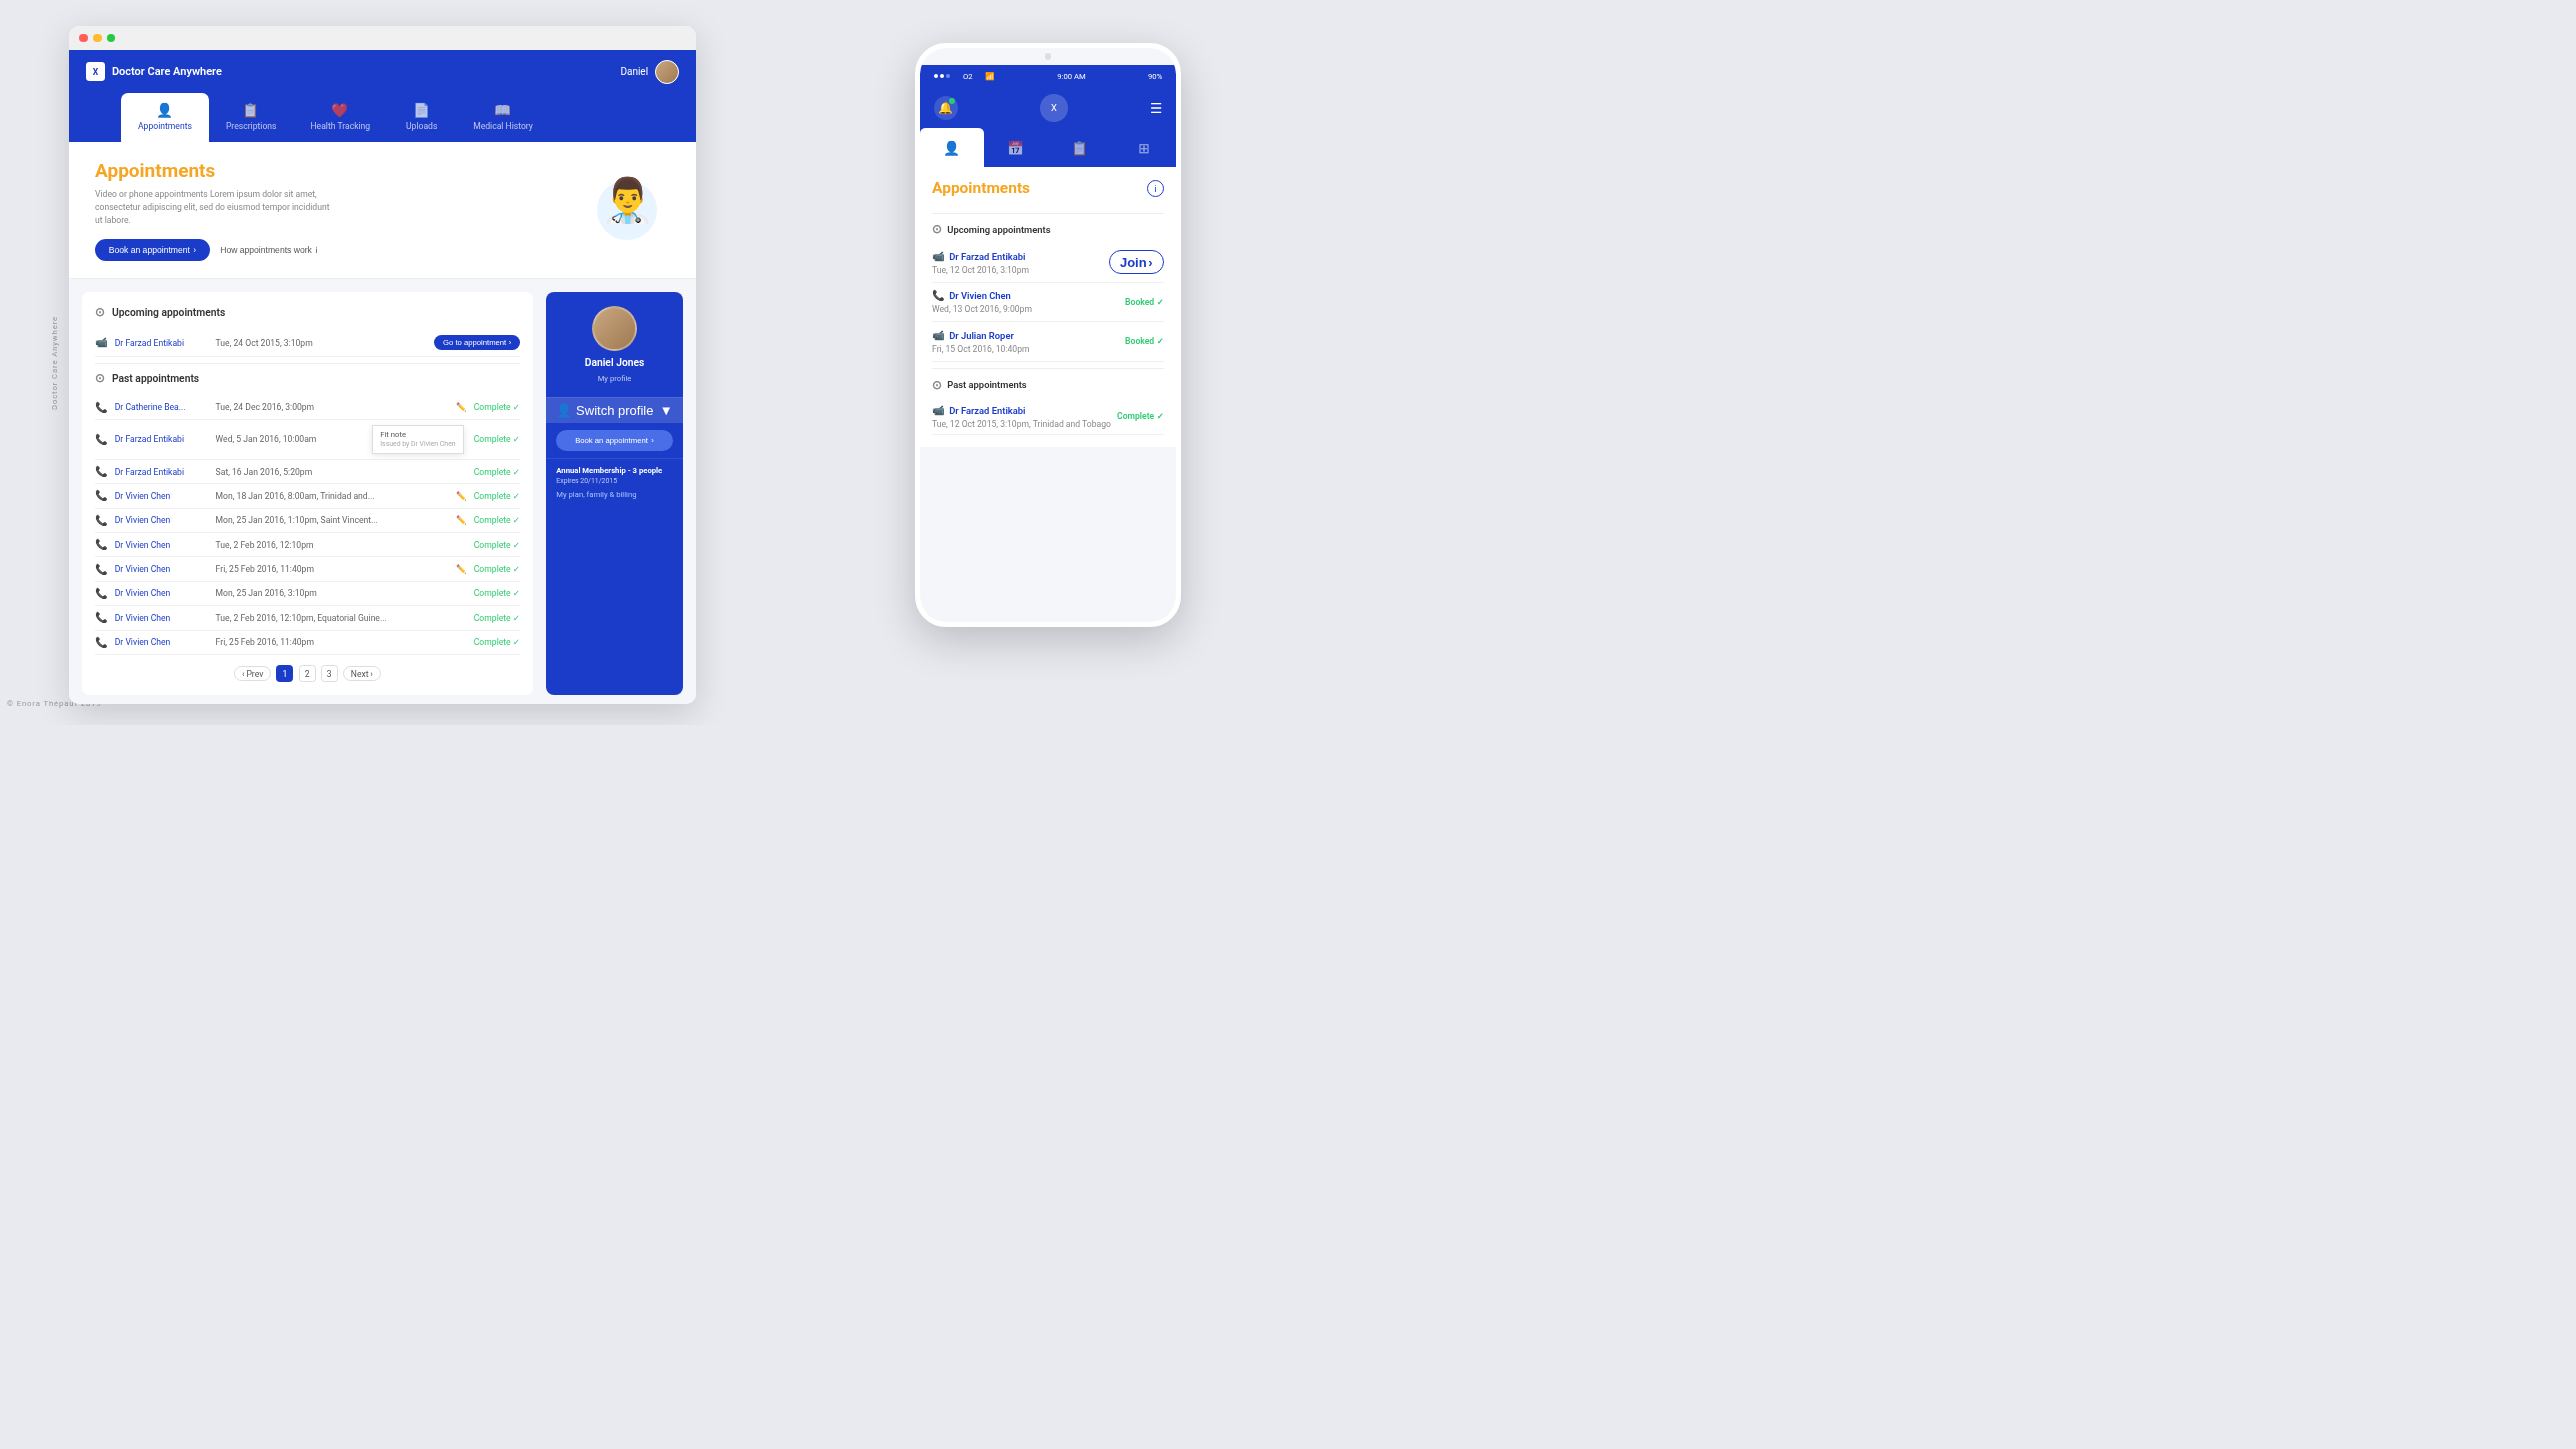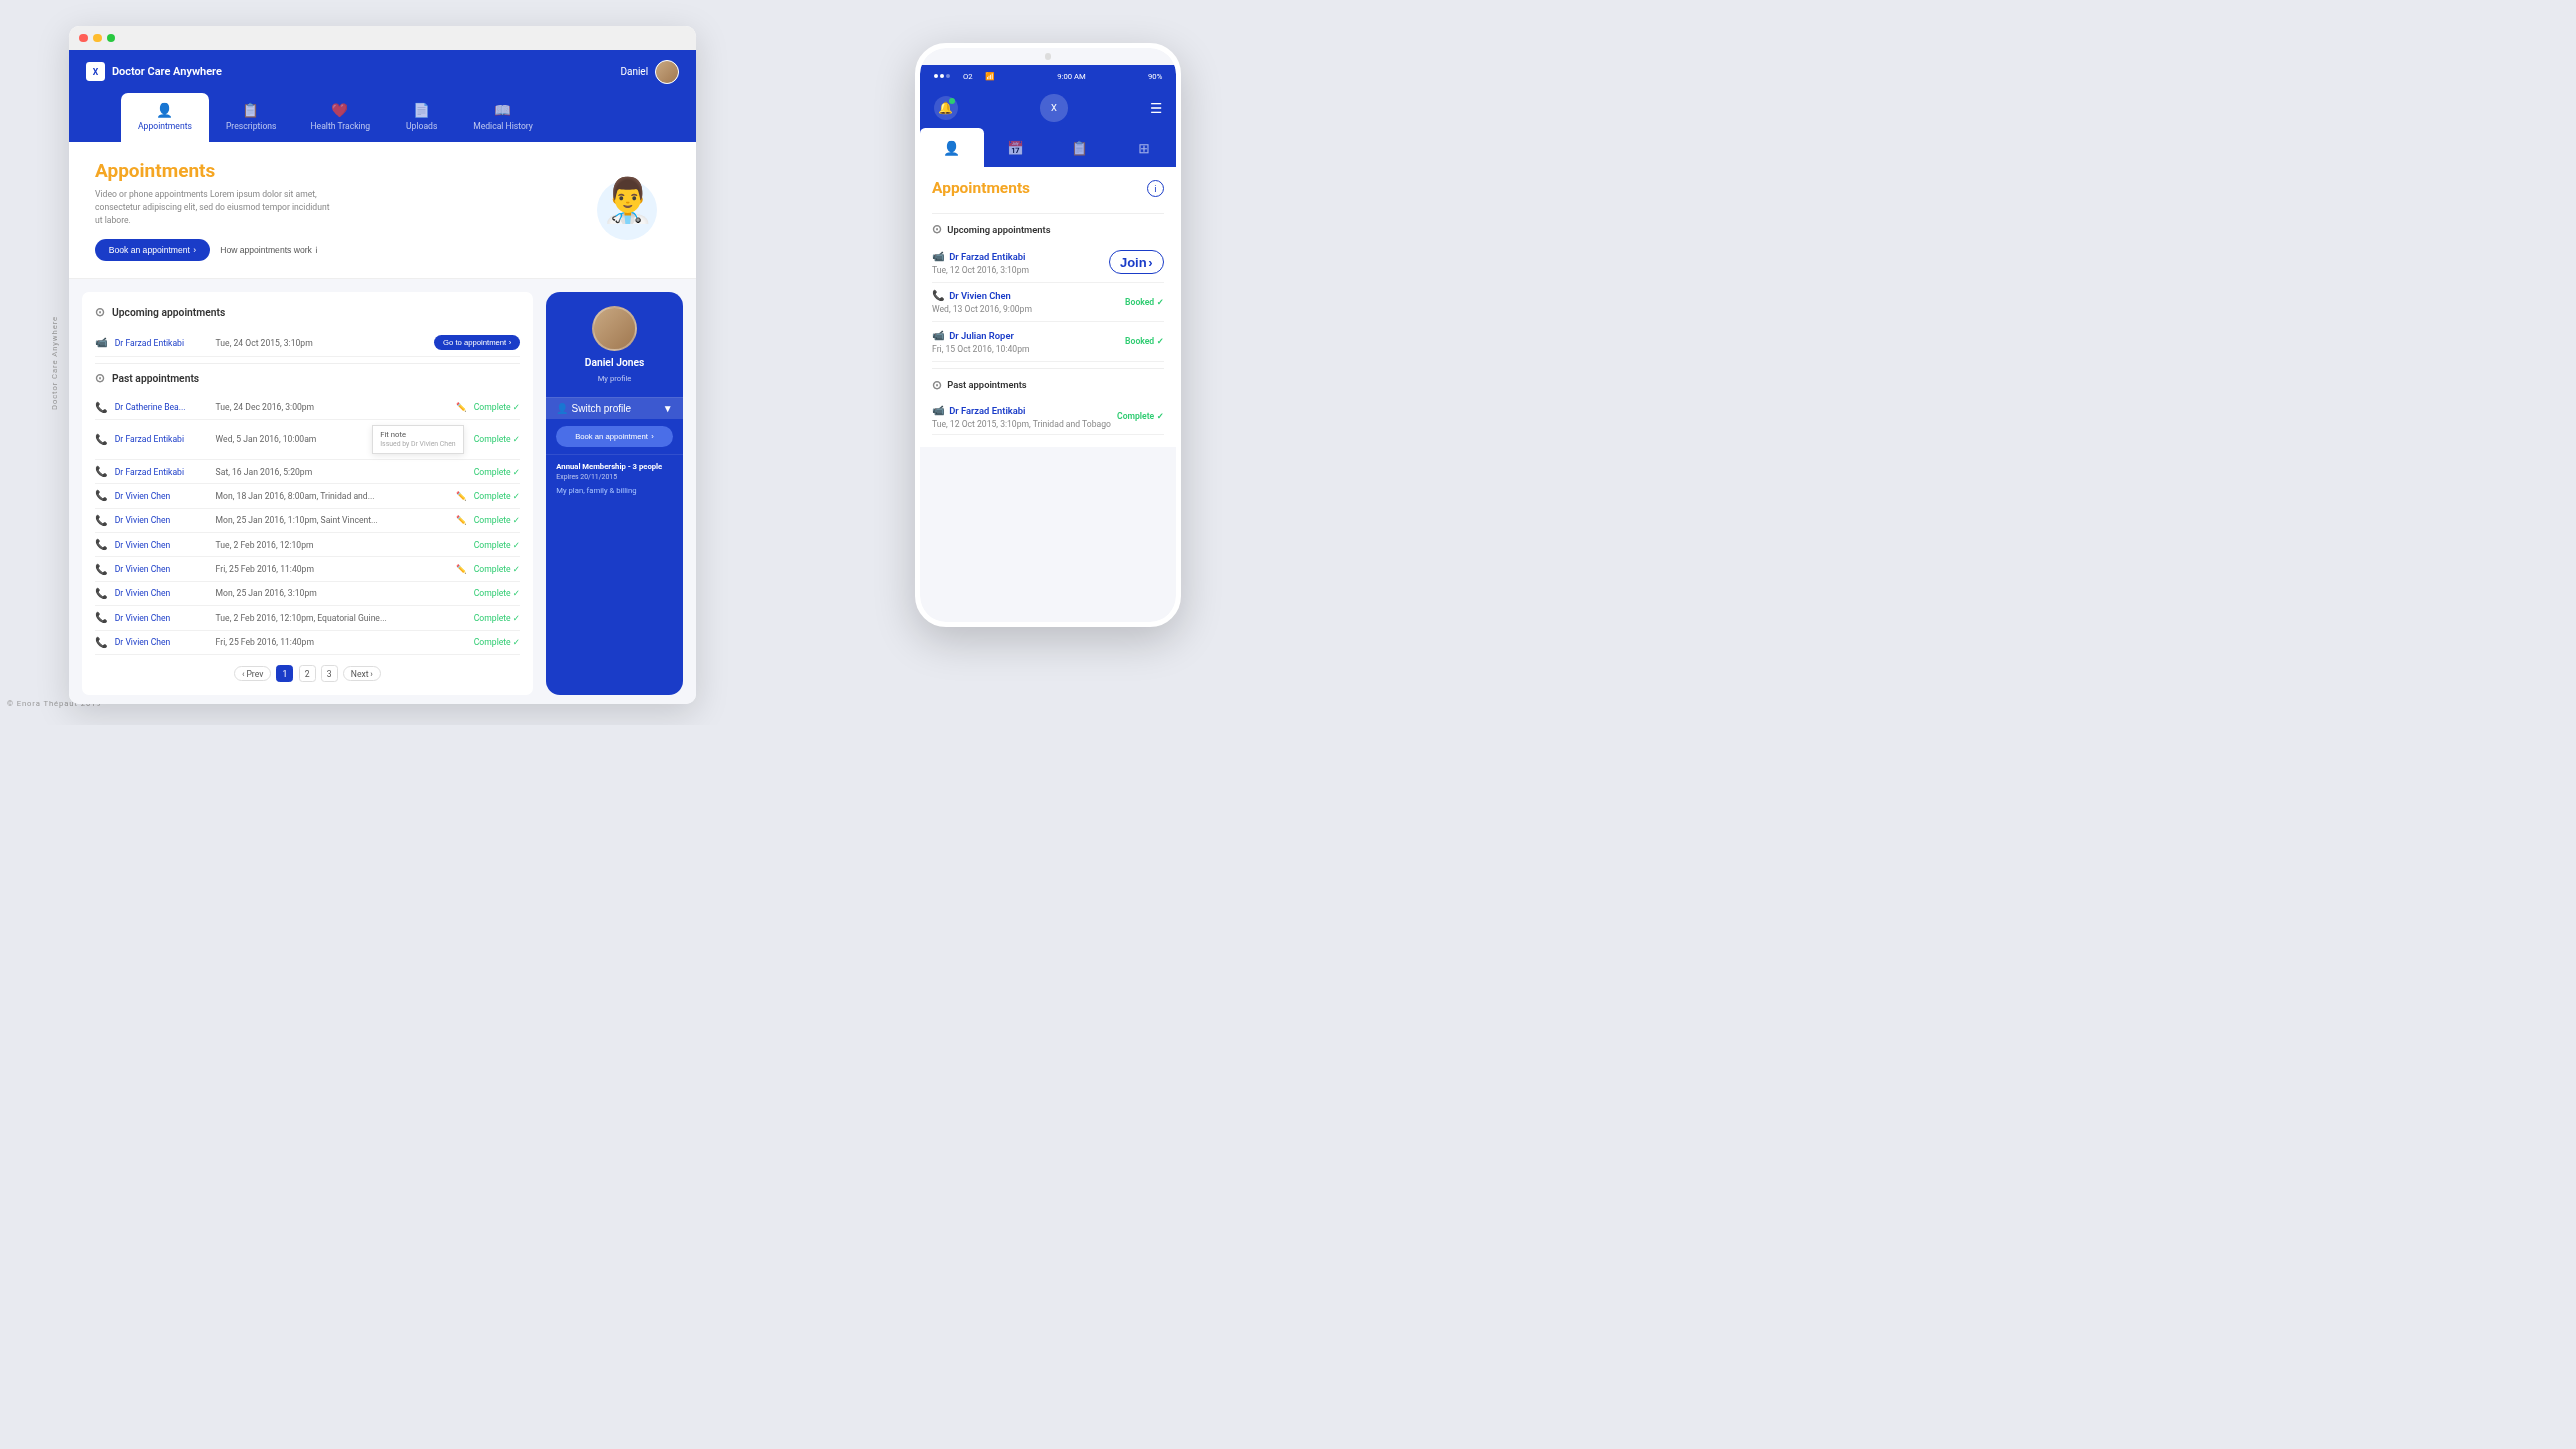--- a/index.html
+++ b/index.html
@@ -289,21 +289,21 @@
       display: flex; align-items: center; gap: 1.7px;
       border: 0.9px solid #ddd;
       border-radius: 10.3px;
       padding: 1.7px 6.9px;
     }
 
     
     .profile-card {
       width: 137px;
       background: #1a3cc8;
-      border-radius: 14px;
+      border-radius: 8px;
       overflow: hidden;
       color: white;
       flex-shrink: 0;
     }
     .profile-top {
       padding: 13.7px;
       display: flex; flex-direction: column; align-items: center;
       gap: 5.2px;
     }
     .profile-avatar {
@@ -312,21 +312,21 @@
       border: 2.6px solid rgba(255,255,255,0.3);
     }
     .profile-name { font-size: 10.3px; font-weight: 600; }
     .profile-label { font-size: 7.7px; opacity: 0.7; }
     .switch-profile-btn {
       background: rgba(255,255,255,0.15);
       border: none;
       color: white;
       width: 100%;
       padding: 5.2px 10.3px;
-      font-size: 10px;
+      font-size: 13px;
       cursor: pointer;
       display: flex; align-items: center; justify-content: space-between;
       border-top: 0.9px solid rgba(255,255,255,0.1);
       text-align: right;
     }
     .book-appt-btn {
       background: #4a6ee8;
       border: none;
       color: white;
       width: calc(100% - 20.6px);

